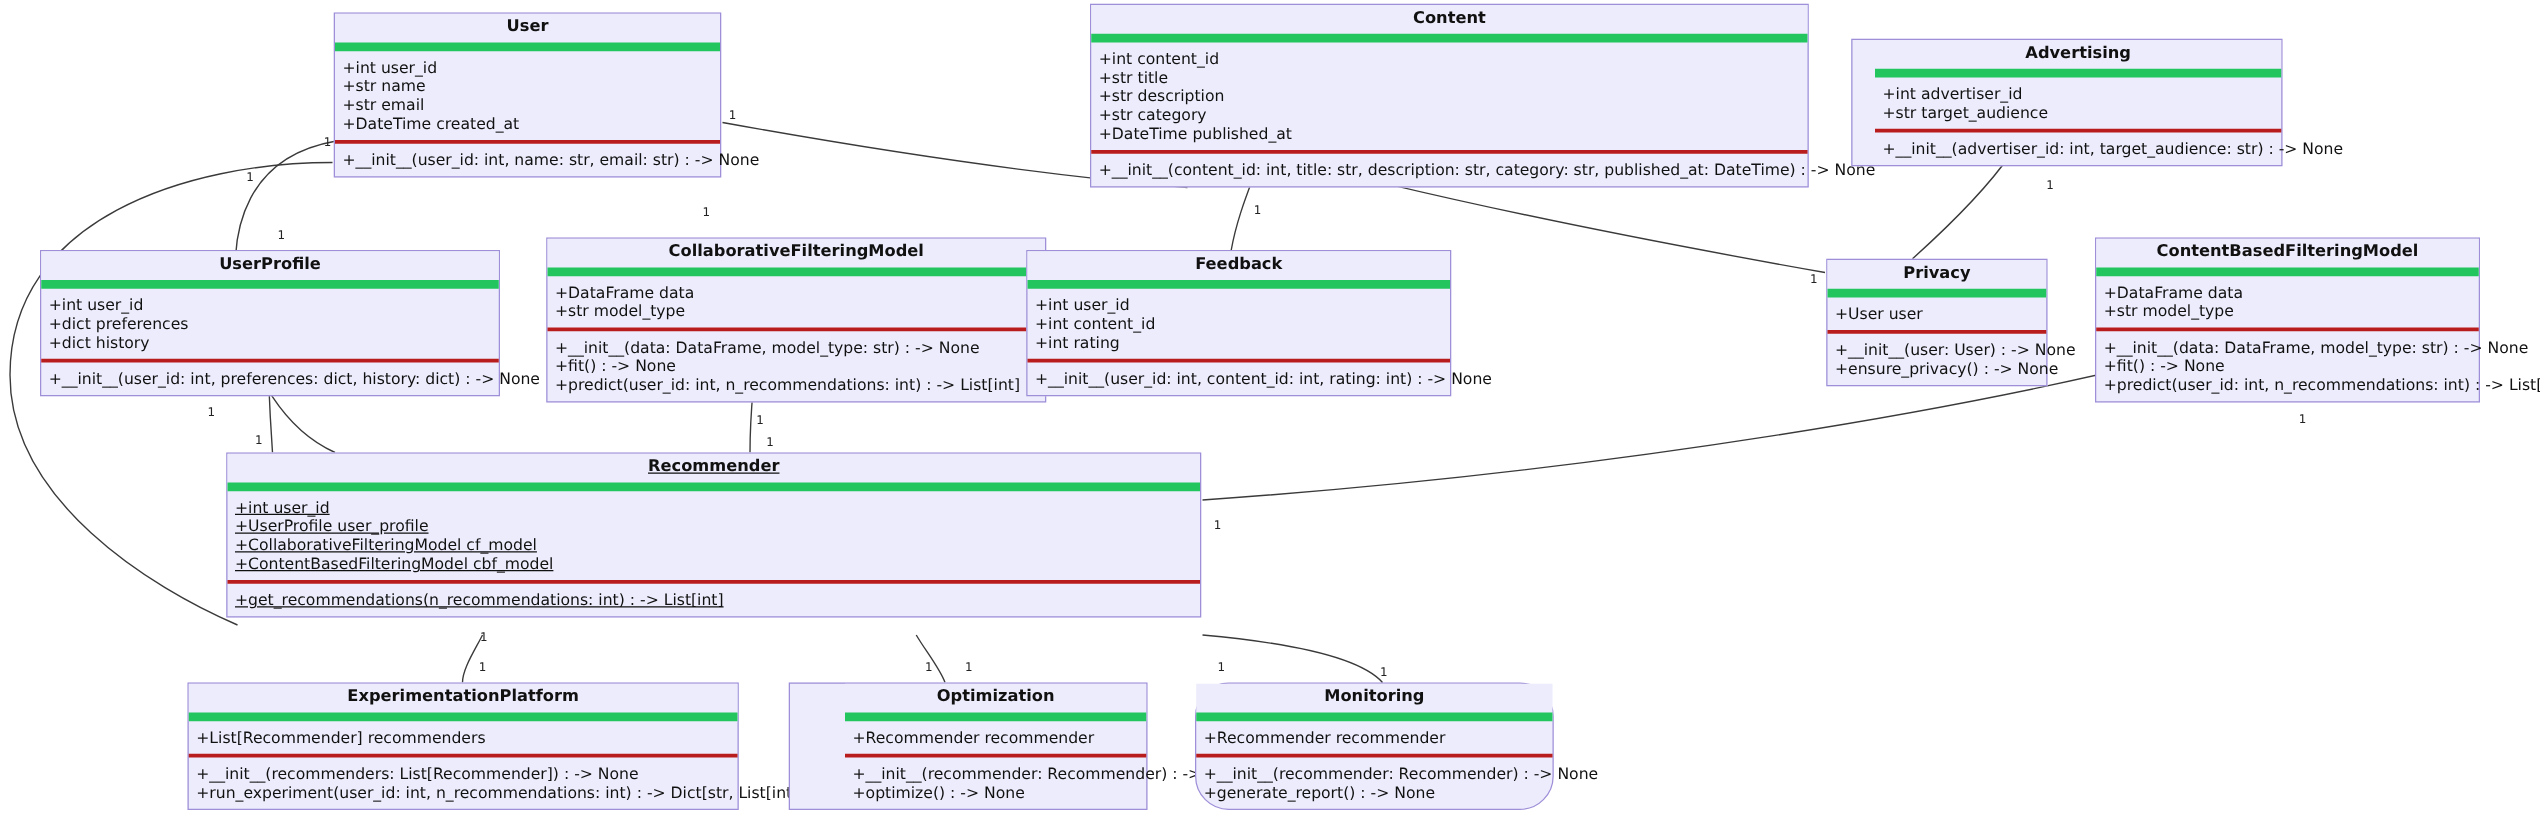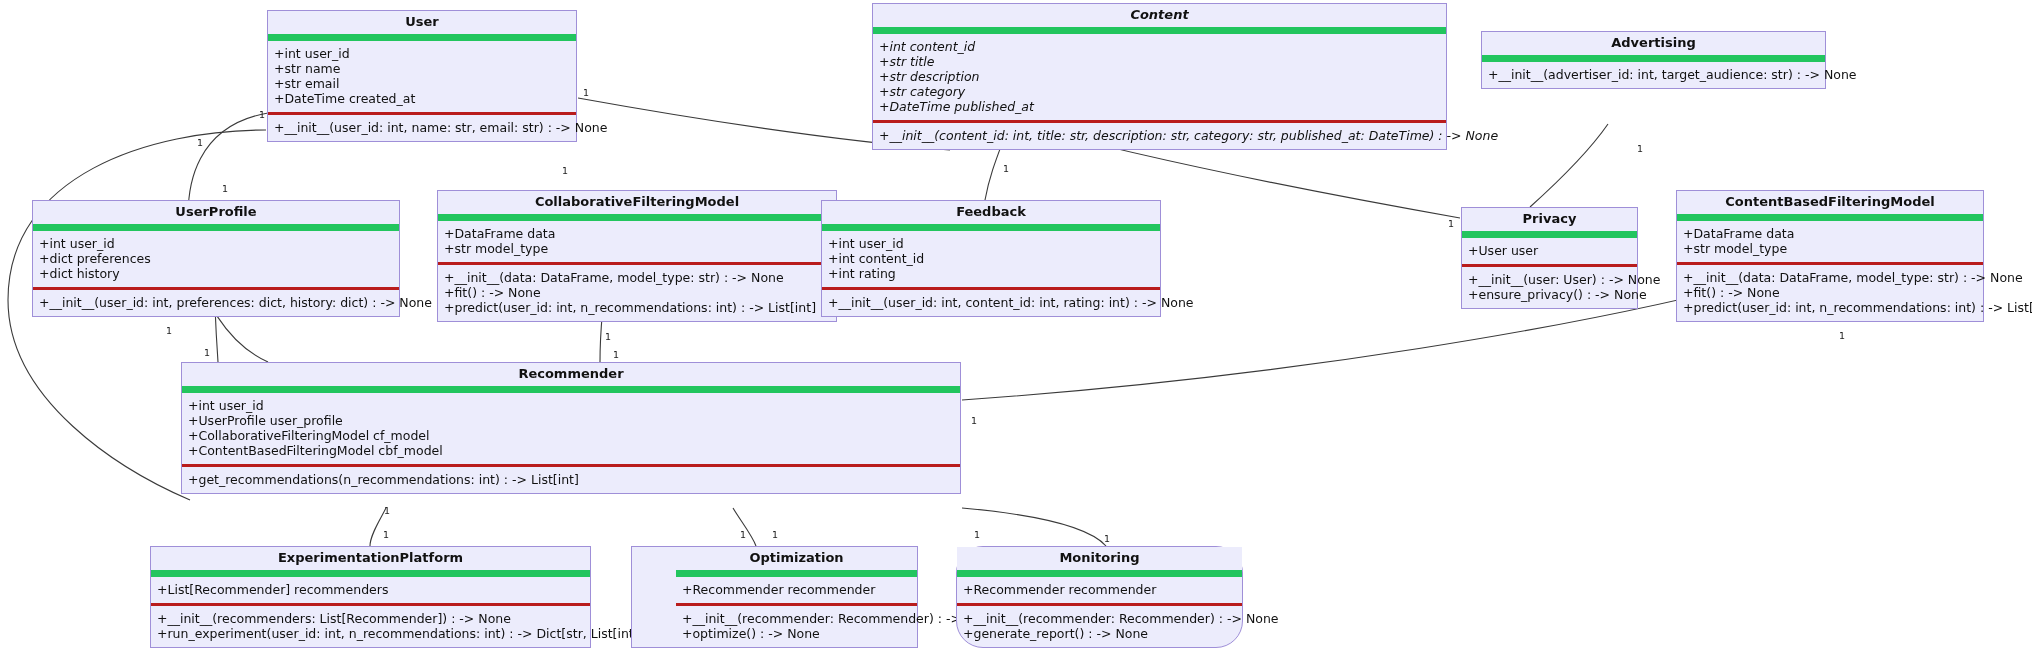--- a/index.html
+++ b/index.html
@@ -85,35 +85,39 @@
       <div class="uml-attrs">
         <div class="uml-row">+int user_id</div>
         <div class="uml-row">+str name</div>
         <div class="uml-row">+str email</div>
         <div class="uml-row">+DateTime created_at</div>
       </div>
       <div class="uml-methods">
         <div class="uml-row">+__init__(user_id: int, name: str, email: str) : -&gt; None</div>
       </div>
     </div>
-    <div class="uml-class" style="left: 872px; top: 3px; width: 575px; font-style: italic;">
+    <div class="uml-class" style="left: 872px; top: 3px; width: 575px;">
       <div class="uml-title">Content</div>
       <div class="uml-attrs">
         <div class="uml-row">+int content_id</div>
         <div class="uml-row">+str title</div>
         <div class="uml-row">+str description</div>
         <div class="uml-row">+str category</div>
         <div class="uml-row">+DateTime published_at</div>
       </div>
       <div class="uml-methods">
         <div class="uml-row">+__init__(content_id: int, title: str, description: str, category: str, published_at: DateTime) : -&gt; None</div>
       </div>
     </div>
-    <div class="uml-class" style="left: 1481px; top: 31px; width: 345px;">
+    <div class="uml-class" style="left: 1481px; top: 31px; width: 345px; padding-left: 18px;">
       <div class="uml-title">Advertising</div>
+      <div class="uml-attrs">
+        <div class="uml-row">+int advertiser_id</div>
+        <div class="uml-row">+str target_audience</div>
+      </div>
       <div class="uml-methods">
         <div class="uml-row">+__init__(advertiser_id: int, target_audience: str) : -&gt; None</div>
       </div>
     </div>
     <div class="uml-class" style="left: 32px; top: 200px; width: 368px;">
       <div class="uml-title">UserProfile</div>
       <div class="uml-attrs">
         <div class="uml-row">+int user_id</div>
         <div class="uml-row">+dict preferences</div>
         <div class="uml-row">+dict history</div>
@@ -160,21 +164,21 @@
       <div class="uml-attrs">
         <div class="uml-row">+DataFrame data</div>
         <div class="uml-row">+str model_type</div>
       </div>
       <div class="uml-methods">
         <div class="uml-row">+__init__(data: DataFrame, model_type: str) : -&gt; None</div>
         <div class="uml-row">+fit() : -&gt; None</div>
         <div class="uml-row">+predict(user_id: int, n_recommendations: int) : -&gt; List[int]</div>
       </div>
     </div>
-    <div class="uml-class" style="left: 181px; top: 362px; width: 780px;">
+    <div class="uml-class" style="left: 181px; top: 362px; width: 780px; text-decoration: underline;">
       <div class="uml-title">Recommender</div>
       <div class="uml-attrs">
         <div class="uml-row">+int user_id</div>
         <div class="uml-row">+UserProfile user_profile</div>
         <div class="uml-row">+CollaborativeFilteringModel cf_model</div>
         <div class="uml-row">+ContentBasedFilteringModel cbf_model</div>
       </div>
       <div class="uml-methods">
         <div class="uml-row">+get_recommendations(n_recommendations: int) : -&gt; List[int]</div>
       </div>

